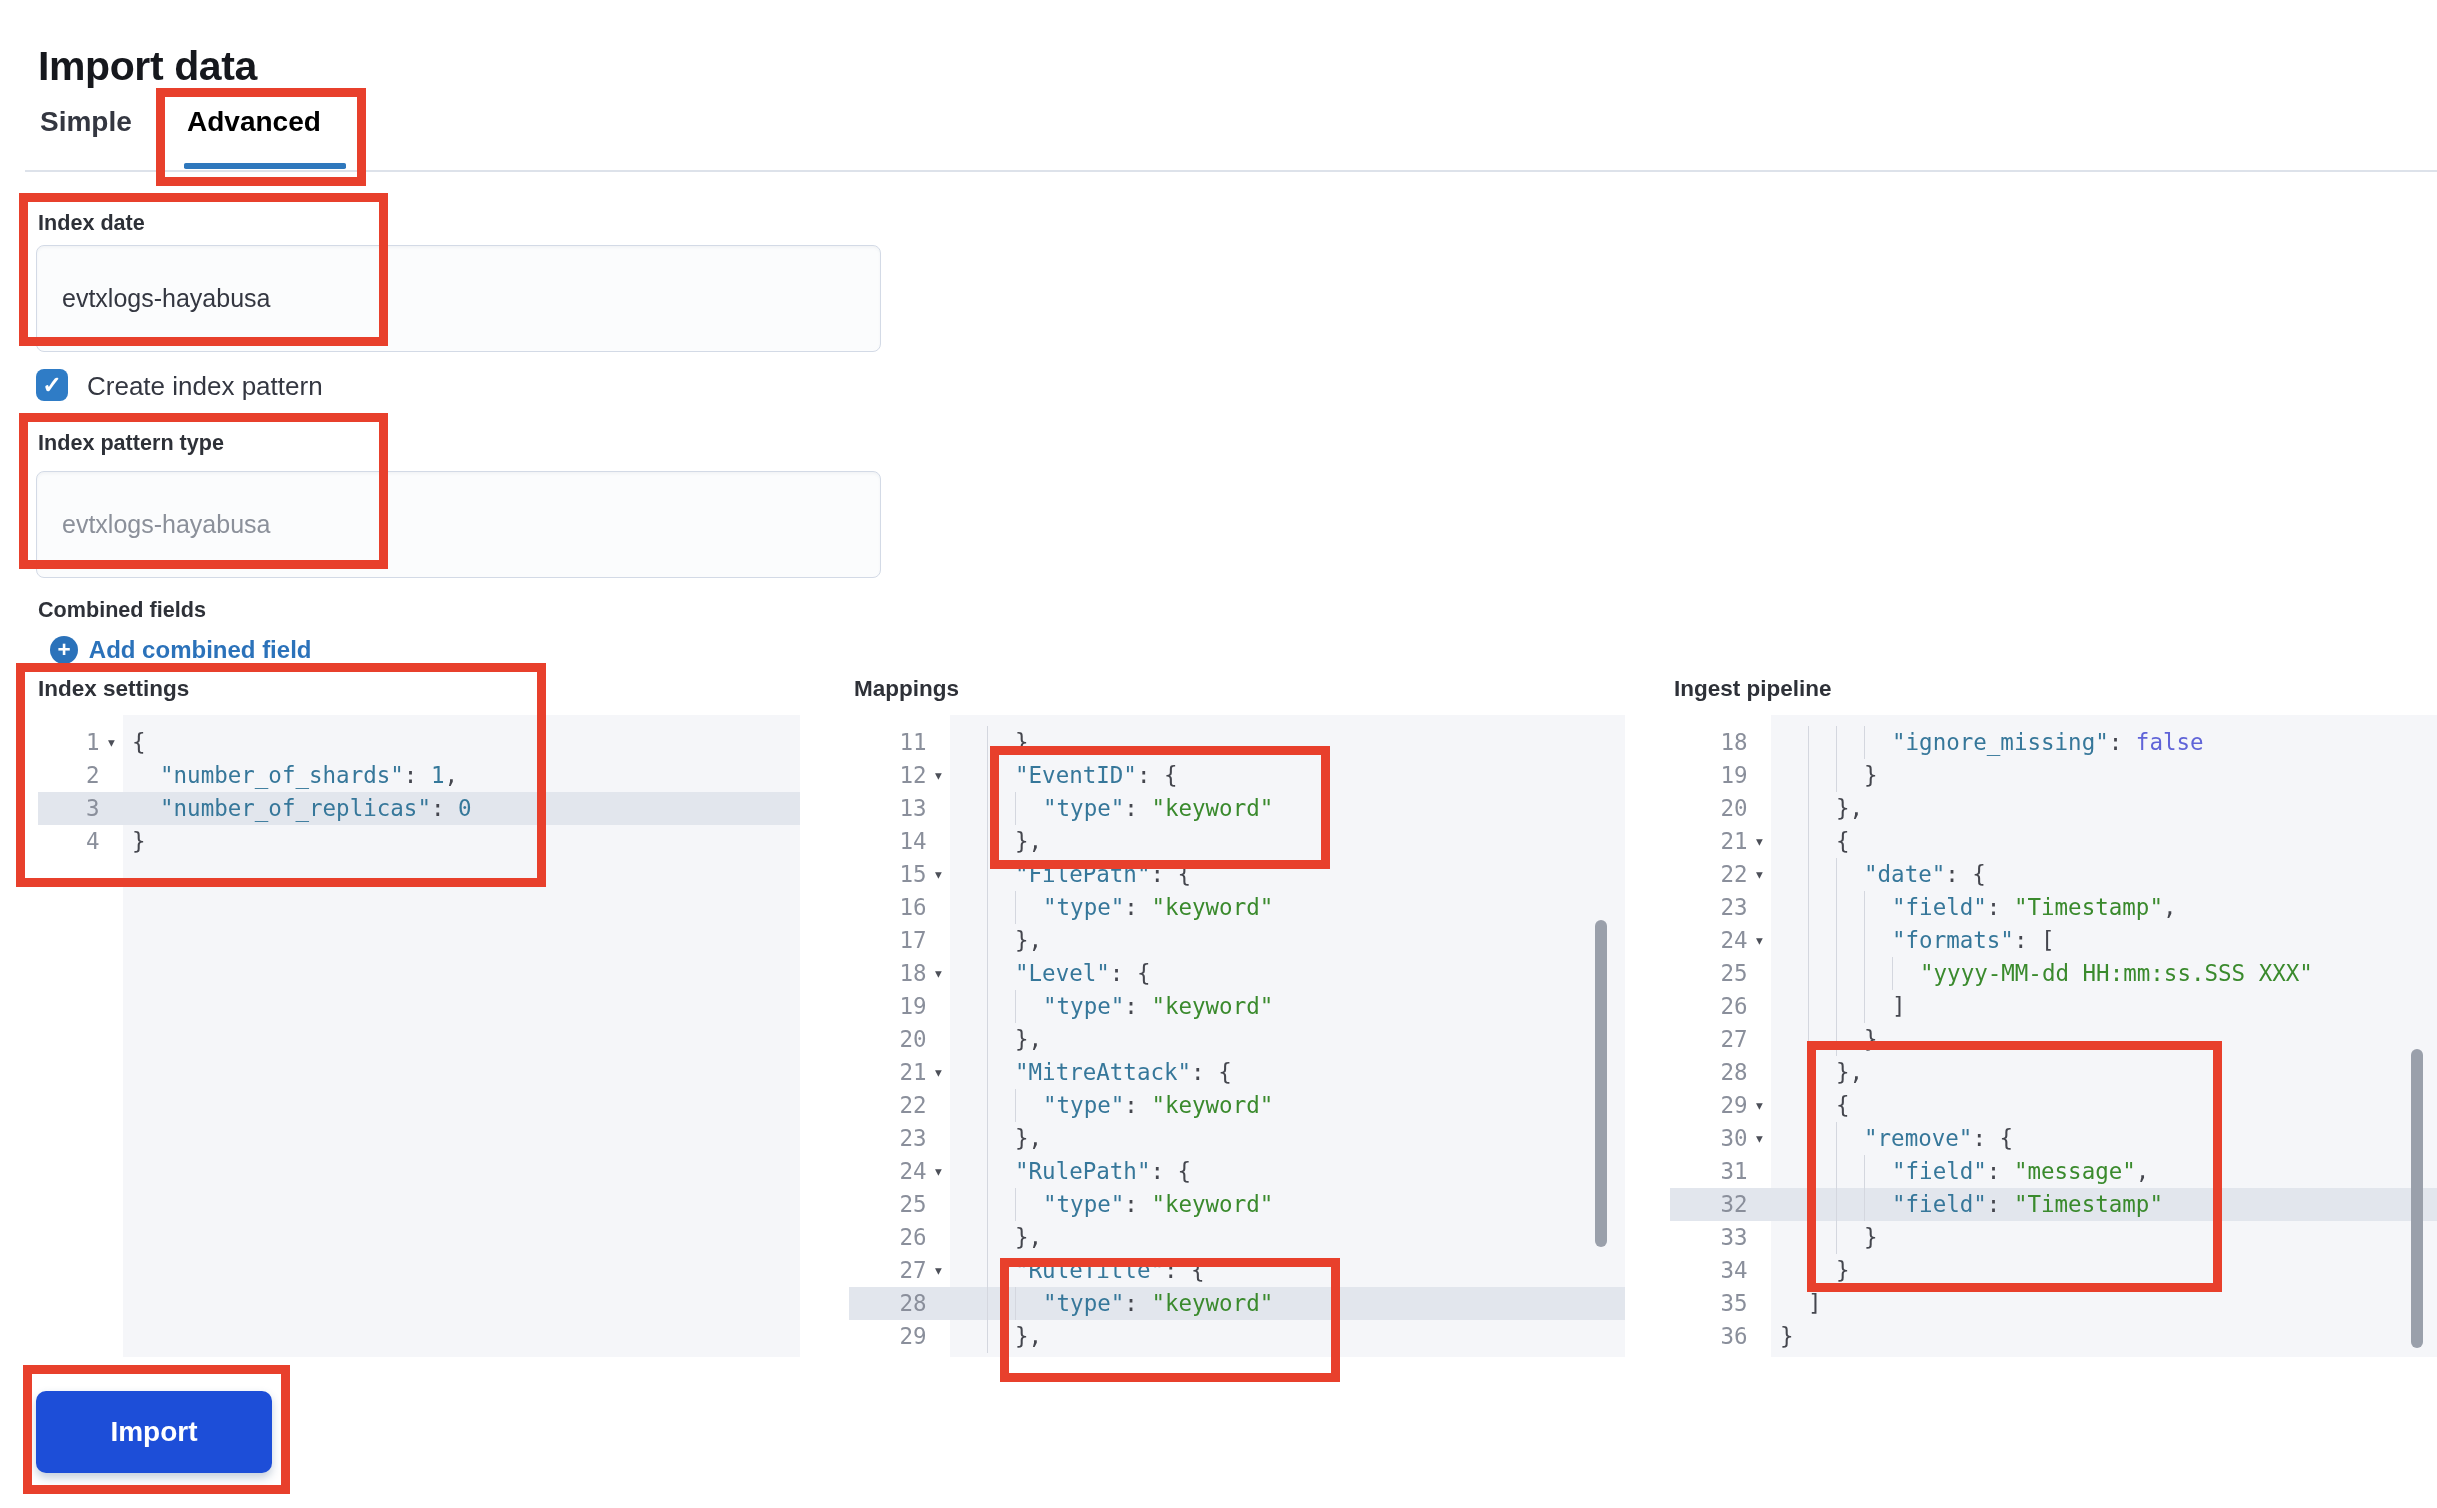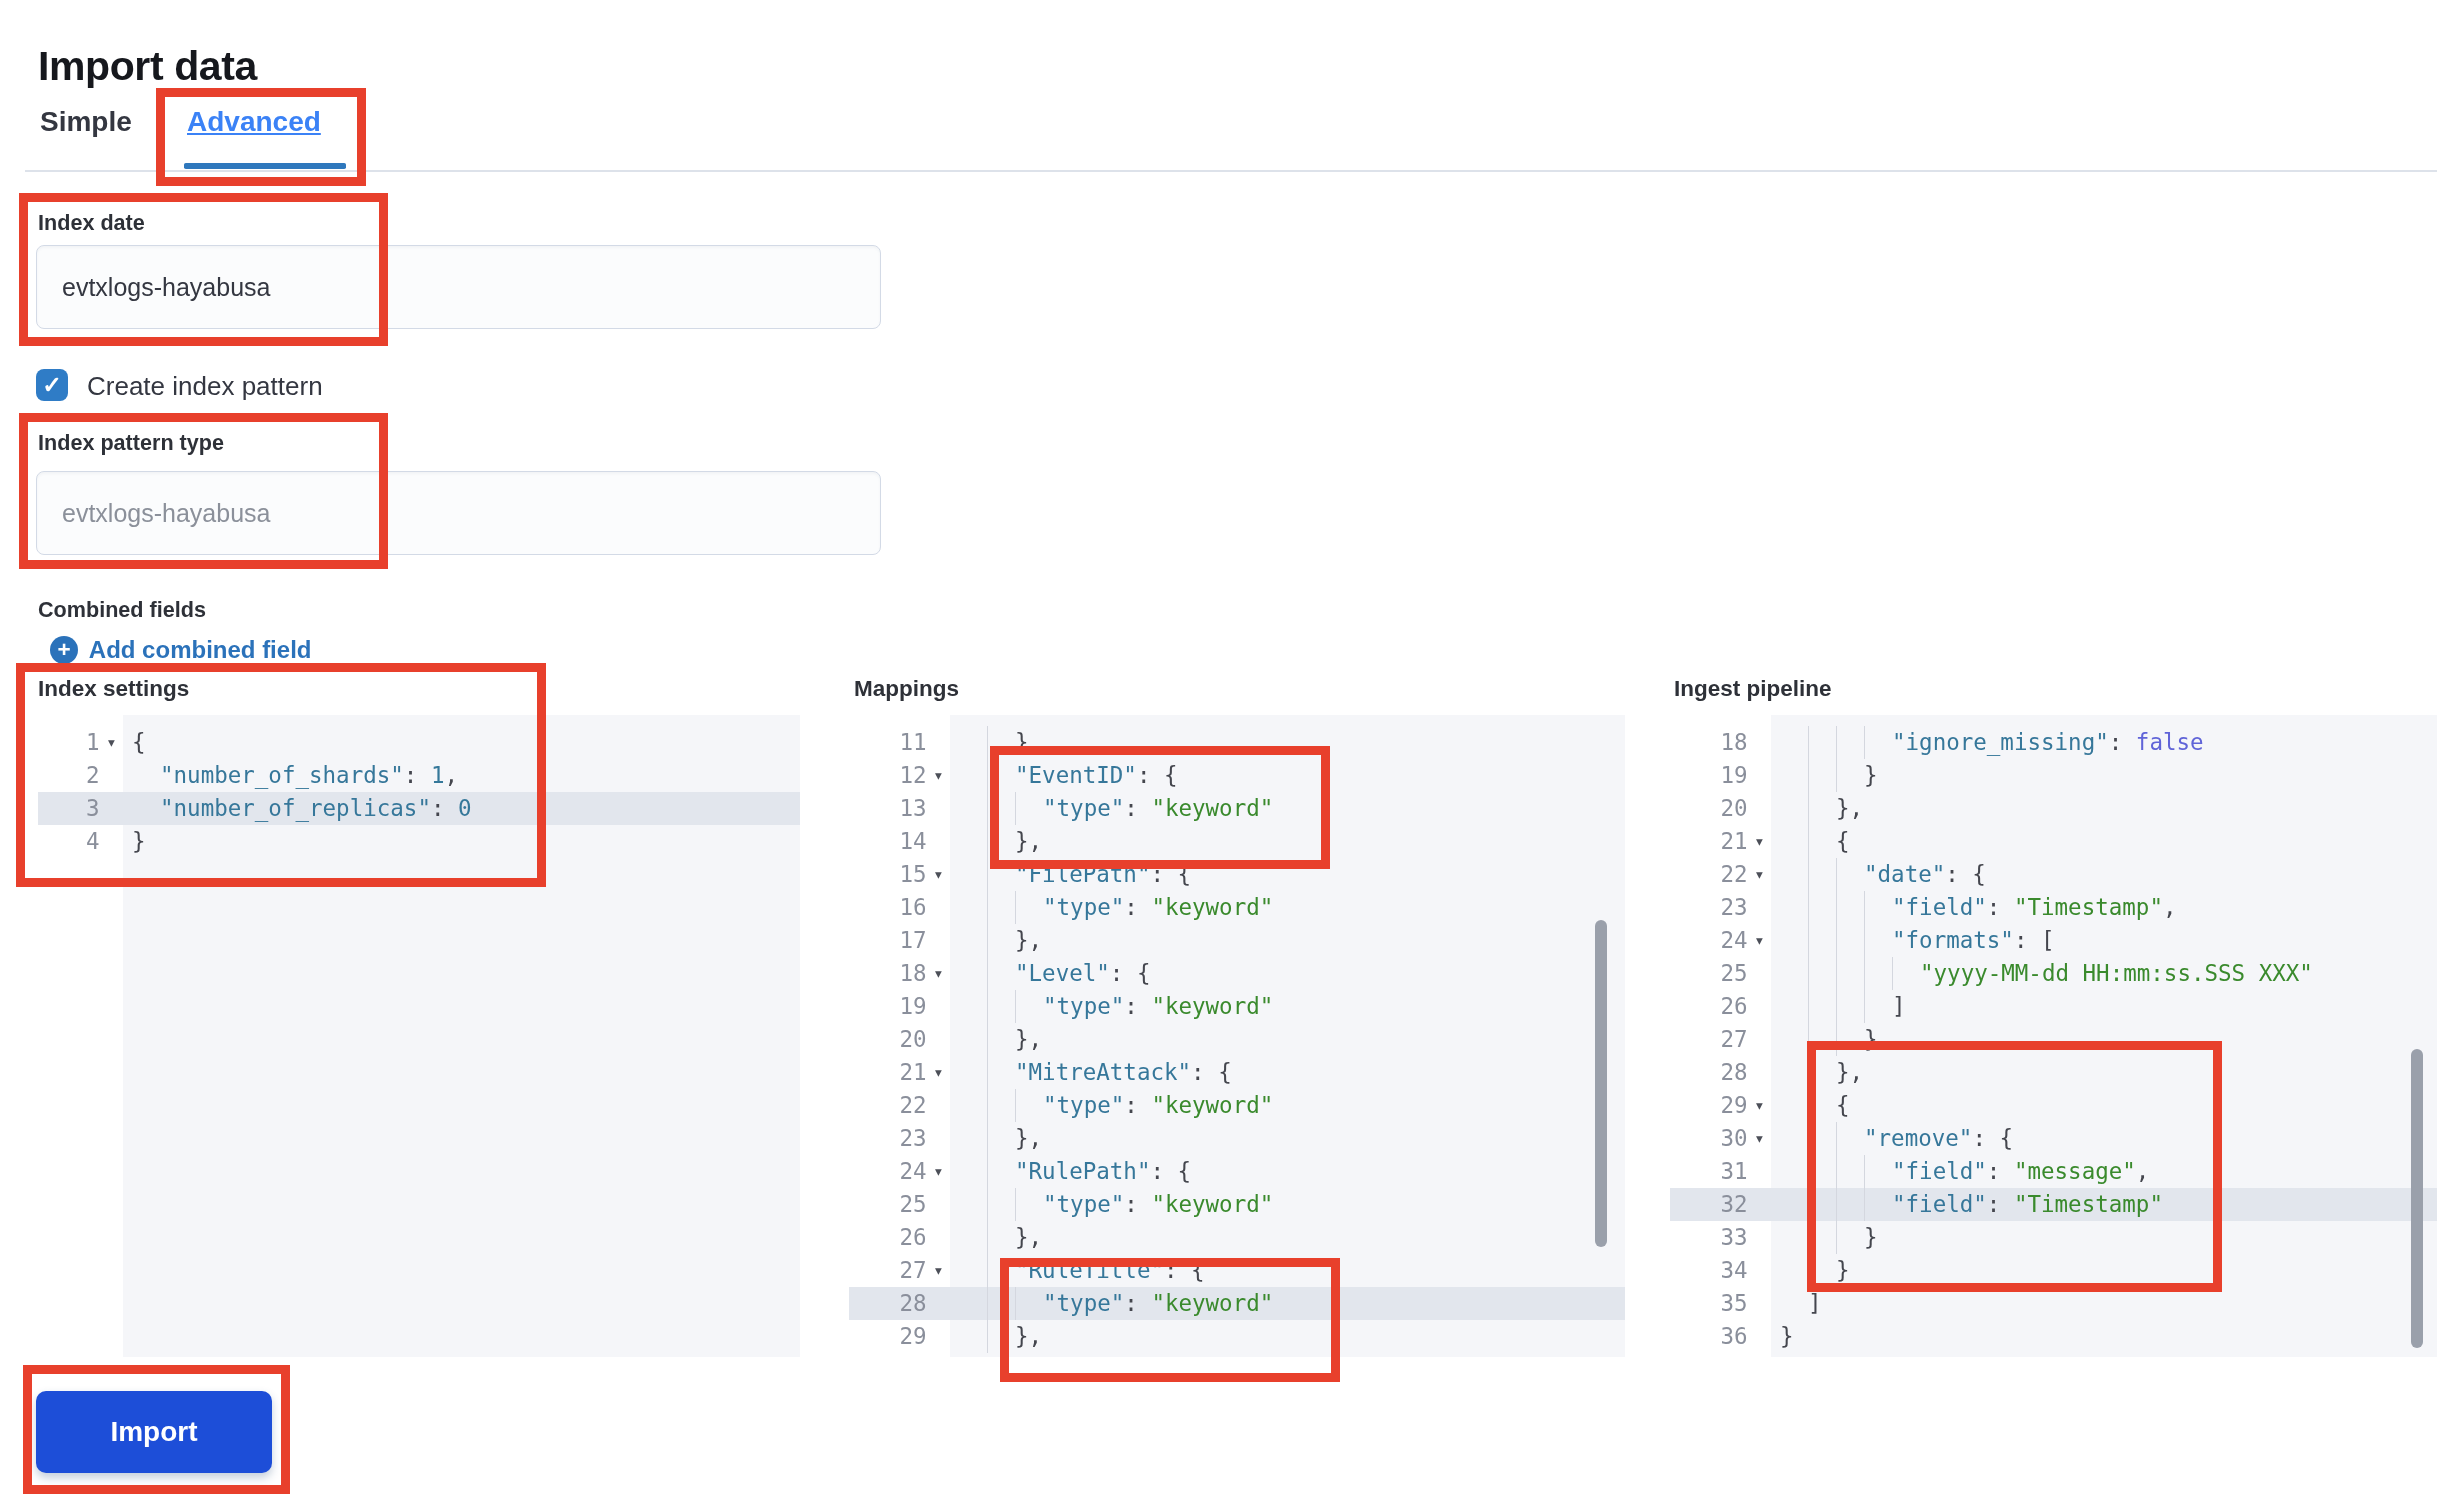--- a/index.html
+++ b/index.html
@@ -5,29 +5,29 @@
   html,body{margin:0;padding:0;}
   body{
     width:2438px;height:1508px;position:relative;background:#ffffff;
     font-family:"Liberation Sans",sans-serif;color:#343741;overflow:hidden;
   }
   .abs{position:absolute;}
   
   #page-title{left:38px;top:16px;font-size:41px;font-weight:800;color:#16181d;letter-spacing:-0.4px;}
   .tab{top:106px;font-size:28px;font-weight:700;color:#343741;cursor:pointer;background:none;border:none;padding:0;font-family:inherit;}
   #tab-simple{left:40px;}
-  #tab-advanced{left:187px;color:#3b82f6;text-decoration:underline;}
+  #tab-advanced{left:187px;color:#000000;}
   #tab-underline{left:184px;top:163px;width:162px;height:6.3px;background:#2f78bd;border-radius:1.8px;}
   #tabs-divider{left:25px;top:170px;width:2413px;height:1.8px;background:#dde2ea;}
   
   .field-label{font-size:21.6px;font-weight:700;color:#2e3138;}
   #index-name-label{left:38px;top:210px;}
   #index-pattern-label{left:38px;top:430px;}
   .text-input{
-    left:36px;width:845px;height:84px;border:0.9px solid #d3dae6;background:#fbfcfd;
+    left:36px;width:845px;height:107px;border:0.9px solid #d3dae6;background:#fbfcfd;
     border-radius:8px;font-size:25px;color:#343741;padding:0 25px;box-sizing:border-box;
     font-family:"Liberation Sans",sans-serif;box-shadow:inset 0 1.8px 2.7px rgba(86,100,120,.06);
   }
   .text-input::placeholder{color:#8b909a;opacity:1;}
   #index-name-input{top:245px;}
   #index-pattern-input{top:471px;}
   #checkbox{left:36px;top:369px;width:32px;height:32px;background:#2f7cc6;border-radius:8px;
     display:flex;align-items:center;justify-content:center;color:#fff;font-size:23.4px;font-weight:700;cursor:pointer;}
   #checkbox-label{left:87px;top:371px;font-size:26px;color:#343741;}
   #combined-label{left:38px;top:597px;}

